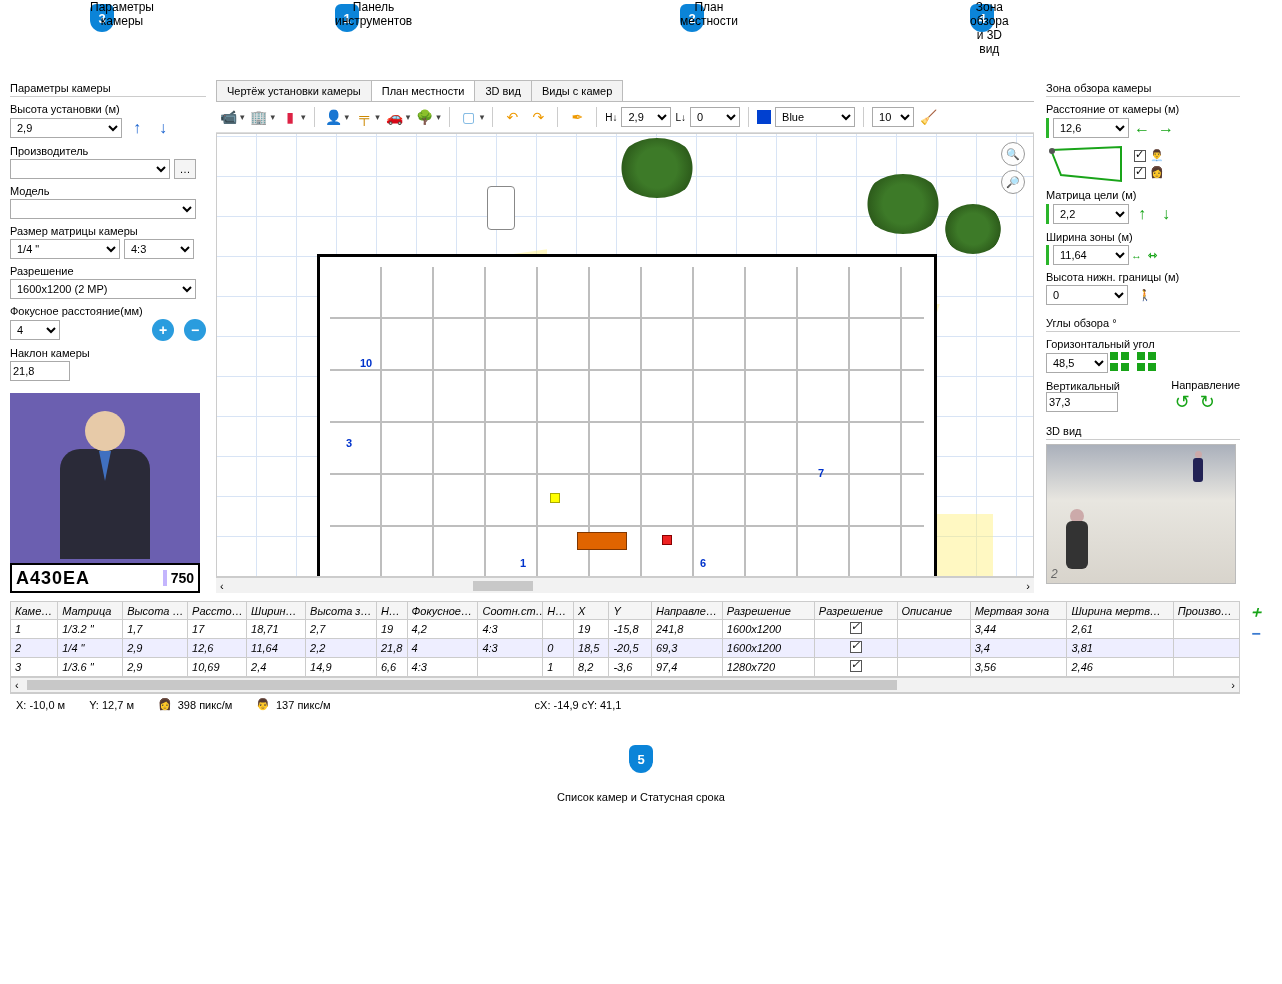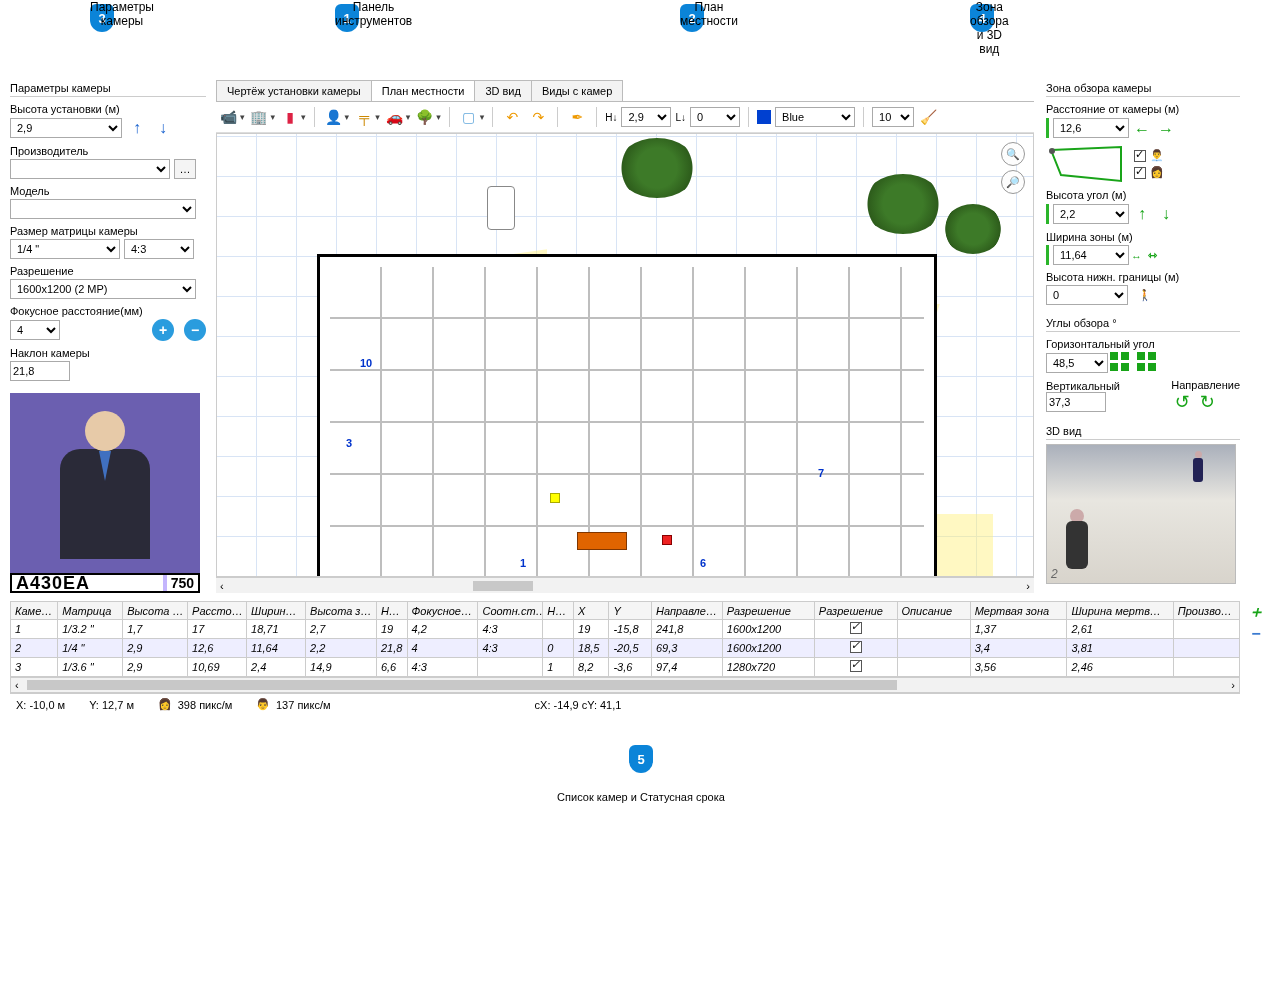--- a/index.html
+++ b/index.html
@@ -19,21 +19,21 @@
   .arrow-down::before { content:"↓"; color:#1e66d0; font-size:16px; font-weight:bold; }
   .arrow-left-g::before { content:"←"; color:#18a418; font-size:16px; font-weight:bold;}
   .arrow-right-g::before { content:"→"; color:#18a418; font-size:16px; font-weight:bold;}
   .arrow-up-g::before { content:"↑"; color:#18a418; font-size:16px; font-weight:bold;}
   .arrow-down-g::before { content:"↓"; color:#18a418; font-size:16px; font-weight:bold;}
   .dots-btn { border:1px solid #aaa; width:22px; height:20px; font-size:11px; background:#f4f4f4; }
   .plus-btn, .minus-btn { width:22px; height:22px; border-radius:50%; display:inline-flex; align-items:center; justify-content:center; color:#fff; font-weight:bold; font-size:14px; }
   .plus-btn { background:#2a9cde; }
   .minus-btn { background:#2a9cde; margin-left:4px; }
   .preview-person { width:190px; height:200px; background:linear-gradient(#6b5fb0,#6b5fb0); margin-top:12px; position:relative; overflow:hidden; }
-  .plate { position:absolute; bottom:0; left:0; right:0; height:20px; background:#fff; border:2px solid #000; display:flex; align-items:center; justify-content:space-between; padding:0 4px; }
+  .plate { position:absolute; bottom:0; left:0; right:0; height:30px; background:#fff; border:2px solid #000; display:flex; align-items:center; justify-content:space-between; padding:0 4px; }
   .plate .pl-main { font:bold 18px "Arial Narrow",Arial; letter-spacing:1px; }
   .plate .pl-reg { font:bold 14px "Arial Narrow",Arial; border-left:4px solid #c4b5fd; padding-left:4px;margin-left:36px; }
   .center-panel { flex:1; display:flex; flex-direction:column; margin:0 6px; }
   .tabs { display:flex; border-bottom:1px solid #bbb; }
   .tab { padding:4px 10px; border:1px solid #bbb; border-bottom:none; margin-right:-1px; background:#f3f3f3; font-size:11px; }
   .tab.active { background:#fff; }
   .toolbar { display:flex; align-items:center; gap:4px; padding:4px 2px; border-bottom:1px solid #ddd; flex-wrap:nowrap; }
   .toolbar .tb { width:22px;height:22px; display:inline-flex;align-items:center;justify-content:center; border:1px solid transparent; font-size:14px;}
   .toolbar .sep { width:1px; height:20px; background:#ccc; margin:0 4px; }
   .toolbar .dd { font-size:9px; margin-left:-4px; color:#444; }
@@ -260,21 +260,21 @@
               <span class="chkbox checked"></span>
               <span>👨‍💼</span>
             </div>
           <div style="display:flex;align-items:center;gap:4px">
               <span class="chkbox checked"></span>
               <span>👩</span>
             </div>
         </div>
       </div>
 
-      <div class="rp-label">Высота угол (м)</div>
+      <div class="rp-label">Матрица цели (м)</div>
       <div class="rp-row">
         <span class="green-bar"></span>
         <select style="width:76px"><option>2,2</option></select>
         <span class="btn-icon arrow-up-g"></span>
         <span class="btn-icon arrow-down-g"></span>
       </div>
 
       <div class="rp-label">Ширина зоны (м)</div>
       <div class="rp-row">
         <span class="green-bar"></span>
@@ -302,21 +302,21 @@
         <span class="fourway" style="margin-left:4px">
             <span></span>
             <span></span>
             <span></span>
             <span></span>
           </span>
       </div>
       <div class="rp-row" style="margin-top:6px">
         <div style="flex:1">
           <div class="rp-label" style="margin:0">Вертикальный</div>
-          <input type="text" class="readonly-blue" style="width: 60px;" value="37,3">
+          <input type="text" class="readonly-blue" style="width: 72px;" value="37,3">
         </div>
         <div>
           <div class="rp-label" style="margin:0">Направление</div>
           <span class="btn-icon rot-ccw"></span>
           <span class="btn-icon rot-cw"></span>
         </div>
       </div>
 
       <div class="panel-title" style="margin-top:10px">3D вид</div>
       <div class="view3d">
@@ -370,21 +370,21 @@
               <td>19</td>
               <td>4,2</td>
               <td>4:3</td>
               <td></td>
               <td>19</td>
               <td>-15,8</td>
               <td>241,8</td>
               <td>1600x1200</td>
               <td class="center-chk"><span class="chkbox checked"></span></td>
               <td></td>
-              <td>1,37</td>
+              <td>3,44</td>
               <td>2,61</td>
               <td></td>
             </tr>
             <tr style="background: rgb(238, 238, 255);">
               <td>2</td>
               <td>1/4 "</td>
               <td>2,9</td>
               <td>12,6</td>
               <td>11,64</td>
               <td>2,2</td>

